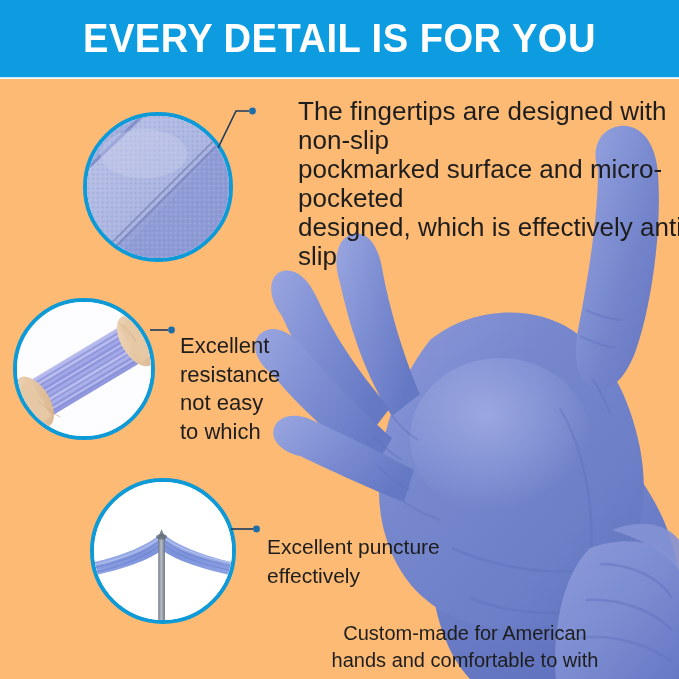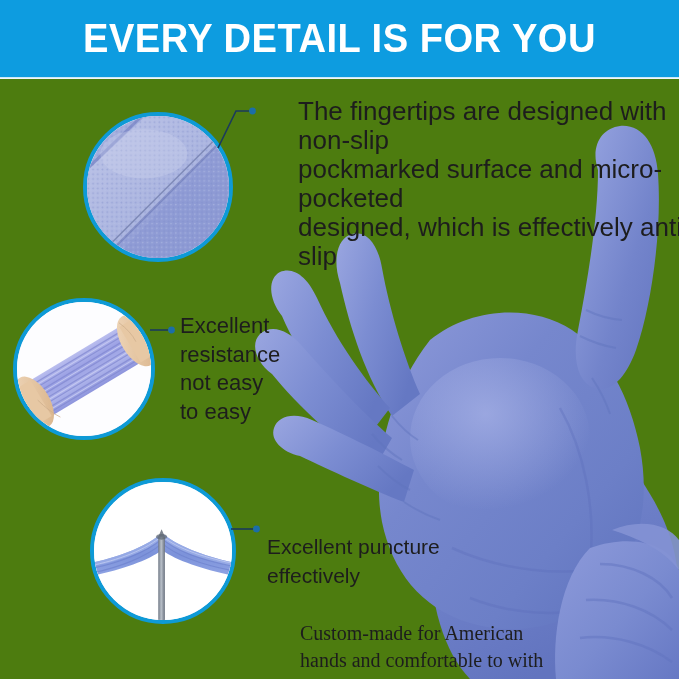--- a/index.html
+++ b/index.html
@@ -1,19 +1,19 @@
 <!DOCTYPE html>
 <html><head>
 <meta charset="utf-8">
 <title>Every Detail Is For You</title>
 <style>
   html,body{margin:0;padding:0;background:#ffffff;}
   body{width:679px;height:679px;overflow:hidden;
        font-family:"Liberation Sans","DejaVu Sans",sans-serif;}
-  #stage{position:relative;width:679px;height:679px;background:#4d7c0f;overflow:hidden;}
+  #stage{position:relative;width:679px;height:679px;background:#fdba74;overflow:hidden;}
 
   
   #banner{position:absolute;left:0;top:0;width:679px;height:77px;background:#0d9ce0;}
   #banner-title{position:absolute;left:0;top:0;width:679px;height:77px;
       display:flex;align-items:center;justify-content:center;
       color:#ffffff;font-size:41px;font-weight:bold;letter-spacing:.5px;
       font-family:"Liberation Sans","DejaVu Sans",sans-serif;
       transform:scaleX(.93);transform-origin:center;white-space:nowrap;}
   #banner-edge{position:absolute;left:0;top:77px;width:679px;height:2px;
       background:linear-gradient(to bottom,#b9e2f5,#ffffff);}
@@ -31,26 +31,26 @@
   .callout-circle svg{display:block;width:100%;height:100%;}
 
   
   .leader{position:absolute;pointer-events:none;}
   .leader svg{display:block;overflow:visible;}
 
   
   .callout-text{position:absolute;color:#1d1d1d;
       font-family:"Liberation Sans","DejaVu Sans",sans-serif;}
   #text-fingertip{left:262px;top:97px;width:400px;font-size:26px;line-height:29px;margin-left:36px;}
-  #text-elastic{left:180px;top:312px;width:130px;font-size:22px;line-height:28.5px;}
+  #text-elastic{left:180px;top:332px;width:130px;font-size:22px;line-height:28.5px;}
   #text-puncture{left:267px;top:532px;width:260px;font-size:21px;line-height:29px;}
 
   #footer-text{position:absolute;left:300px;top:620px;width:330px;
-      text-align:left;color:#1d1d1d;font-size:20px;line-height:27px;
-      font-family:Liberation Serif, serif;}
+      text-align:center;color:#1d1d1d;font-size:20px;line-height:27px;
+      font-family:Liberation Sans, sans-serif;}
   .tline{display:block;}
 </style>
 </head>
 <body>
 
 <div id="stage">
 
   <div id="photo">
     <svg width="679" height="601" viewBox="0 0 679 601" xmlns="http://www.w3.org/2000/svg">
       <defs>
@@ -234,21 +234,21 @@
     <svg width="34" height="18" viewBox="0 0 34 18" xmlns="http://www.w3.org/2000/svg">
       <path d="M2 8 L20 8" stroke="#1b3a5c" stroke-width="1.6" fill="none"></path>
       <circle cx="23.5" cy="8" r="3.4" fill="#1b6ea8"></circle>
     </svg>
   </div>
 
   <div class="callout-text" id="text-elastic">
     <span class="tline">Excellent</span>
     <span class="tline">resistance</span>
     <span class="tline">not easy</span>
-    <span class="tline">to easy</span>
+    <span class="tline">to which</span>
   </div>
 
   <div class="callout-circle" id="circle-puncture">
     <svg viewBox="0 0 146 146" xmlns="http://www.w3.org/2000/svg">
       <defs>
         <linearGradient id="tentGrad" x1="0" y1="0" x2="0" y2="1">
           <stop offset="0%" stop-color="#8fa3e2"></stop>
           <stop offset="50%" stop-color="#7c92da"></stop>
           <stop offset="100%" stop-color="#90a4e4"></stop>
         </linearGradient>

